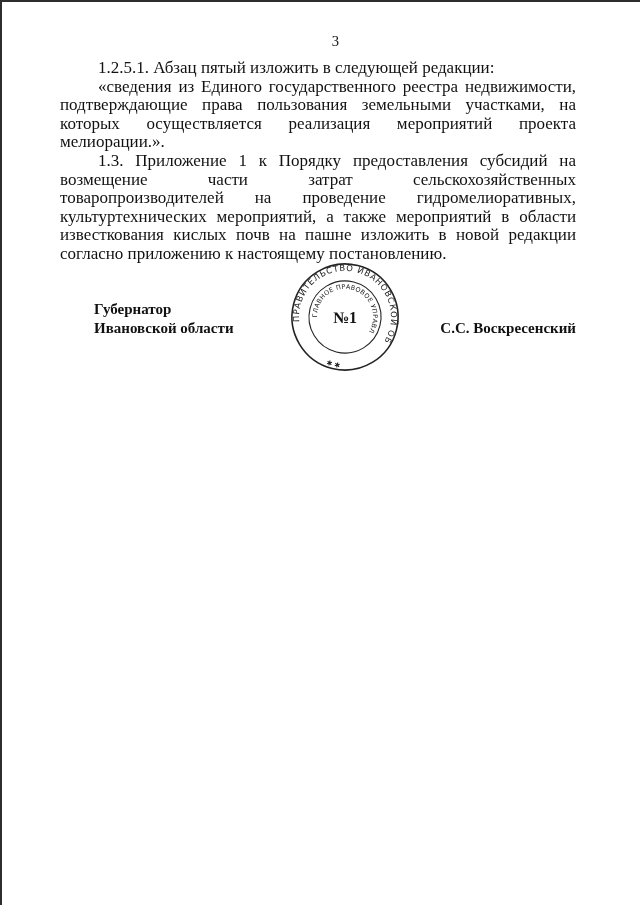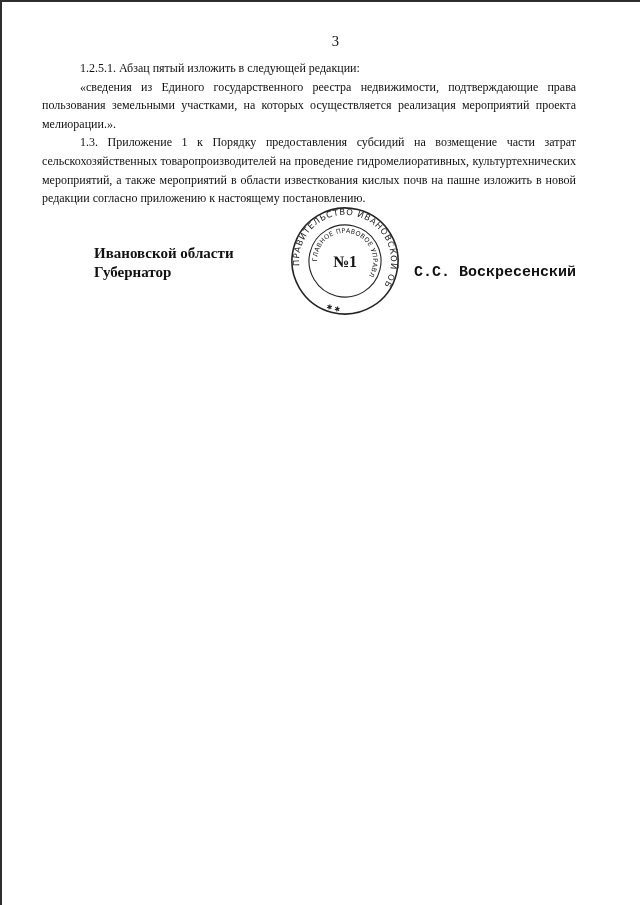--- a/index.html
+++ b/index.html
@@ -21,22 +21,22 @@
     position: relative;
   }
   .page-number {
     text-align: center;
     font-size: 14.6px;
     padding-top: 31px;
     width: 483px;
     margin-left: 92px;
   }
   .content {
-    margin: 9px 64px 0 40px;
-    font-size: 12px;
+    margin: 9px 64px 0 58px;
+    font-size: 17px;
     line-height: 18.6px;
     text-align: justify;
   }
   .content p.para {
     text-indent: 38px;
     margin: 0;
   }
   .signature-row {
     position: relative;
     margin: 34px 64px 0 92px;
@@ -49,21 +49,20 @@
     font-weight: bold;
     font-size: 15px;
     line-height: 19px;
     white-space: nowrap;
   }
   .sig-right {
     font-weight: bold;
     font-size: 15px;
     line-height: 19px;
     white-space: nowrap;
-    font-family: Liberation Mono, monospace;
   }
   .stamp {
     position: absolute;
     left: 186px;
     top: -46px;
     width: 130px;
     height: 130px;
     pointer-events: none;
   }
   .ring-text, .ring-text-inner, .ring-marks {
@@ -89,22 +88,22 @@
 
   <div class="content">
     <p class="para">1.2.5.1. Абзац пятый изложить в следующей редакции:</p>
     <p class="para">«сведения из Единого государственного реестра недвижимости, подтверждающие права пользования земельными участками, на которых осуществляется реализация мероприятий проекта мелиорации.».</p>
     <p class="para">1.3. Приложение 1 к Порядку предоставления субсидий на возмещение части затрат сельскохозяйственных товаропроизводителей на проведение гидромелиоративных, культуртехнических мероприятий, а также мероприятий в области известкования кислых почв на пашне изложить в новой редакции согласно приложению к настоящему постановлению.</p>
   </div>
 
   <div class="signature-row">
 
     <div class="sig-left">
+      <div>Губернатор</div>
       <div>Ивановской области</div>
-      <div>Губернатор</div>
     </div>
 
     <div class="sig-right">С.С. Воскресенский</div>
 
     <div class="stamp">
       <svg width="130" height="130" viewBox="0 0 130 130" xmlns="http://www.w3.org/2000/svg">
         <defs>
           <path id="arcOuter" d="M 21.8,80.7 A 46,46 0 1 1 108.2,80.7" fill="none"></path>
           <path id="arcInner" d="M 38,72.2 A 28,28 0 1 1 92,72.2" fill="none"></path>
         </defs>

